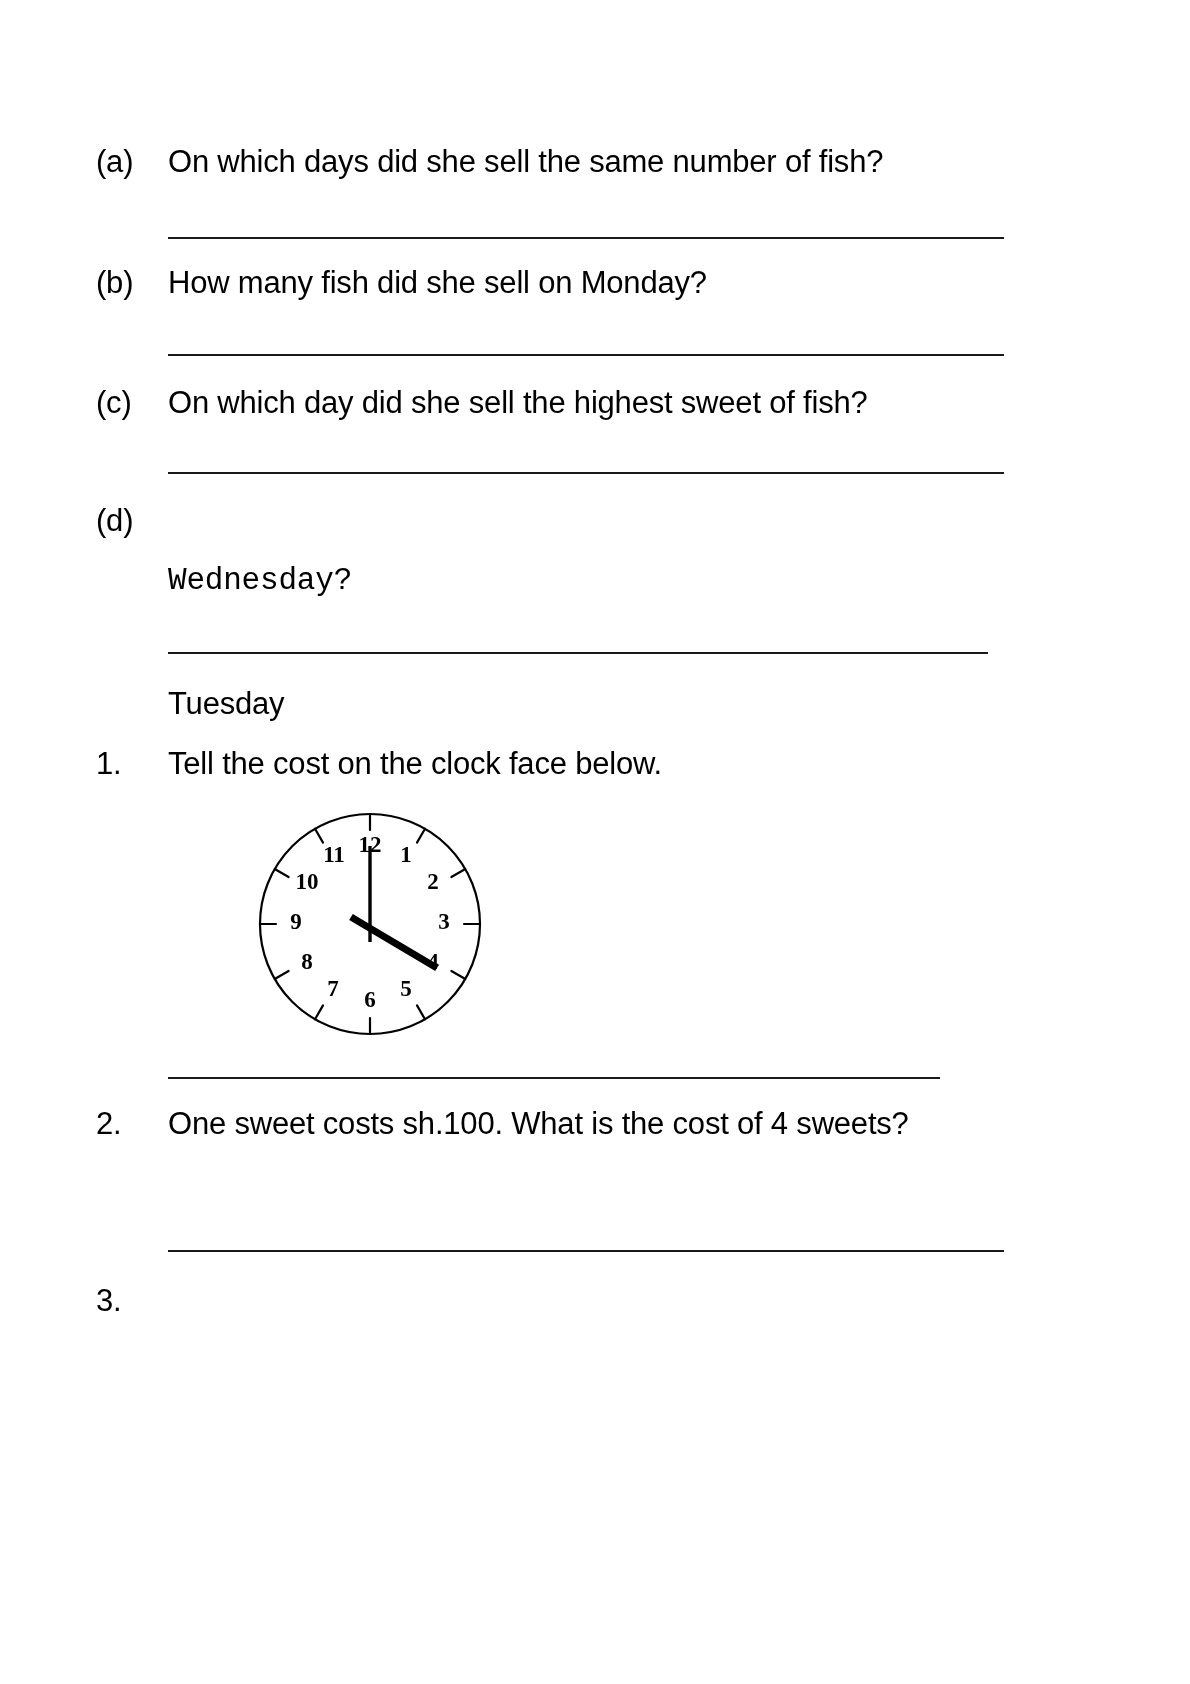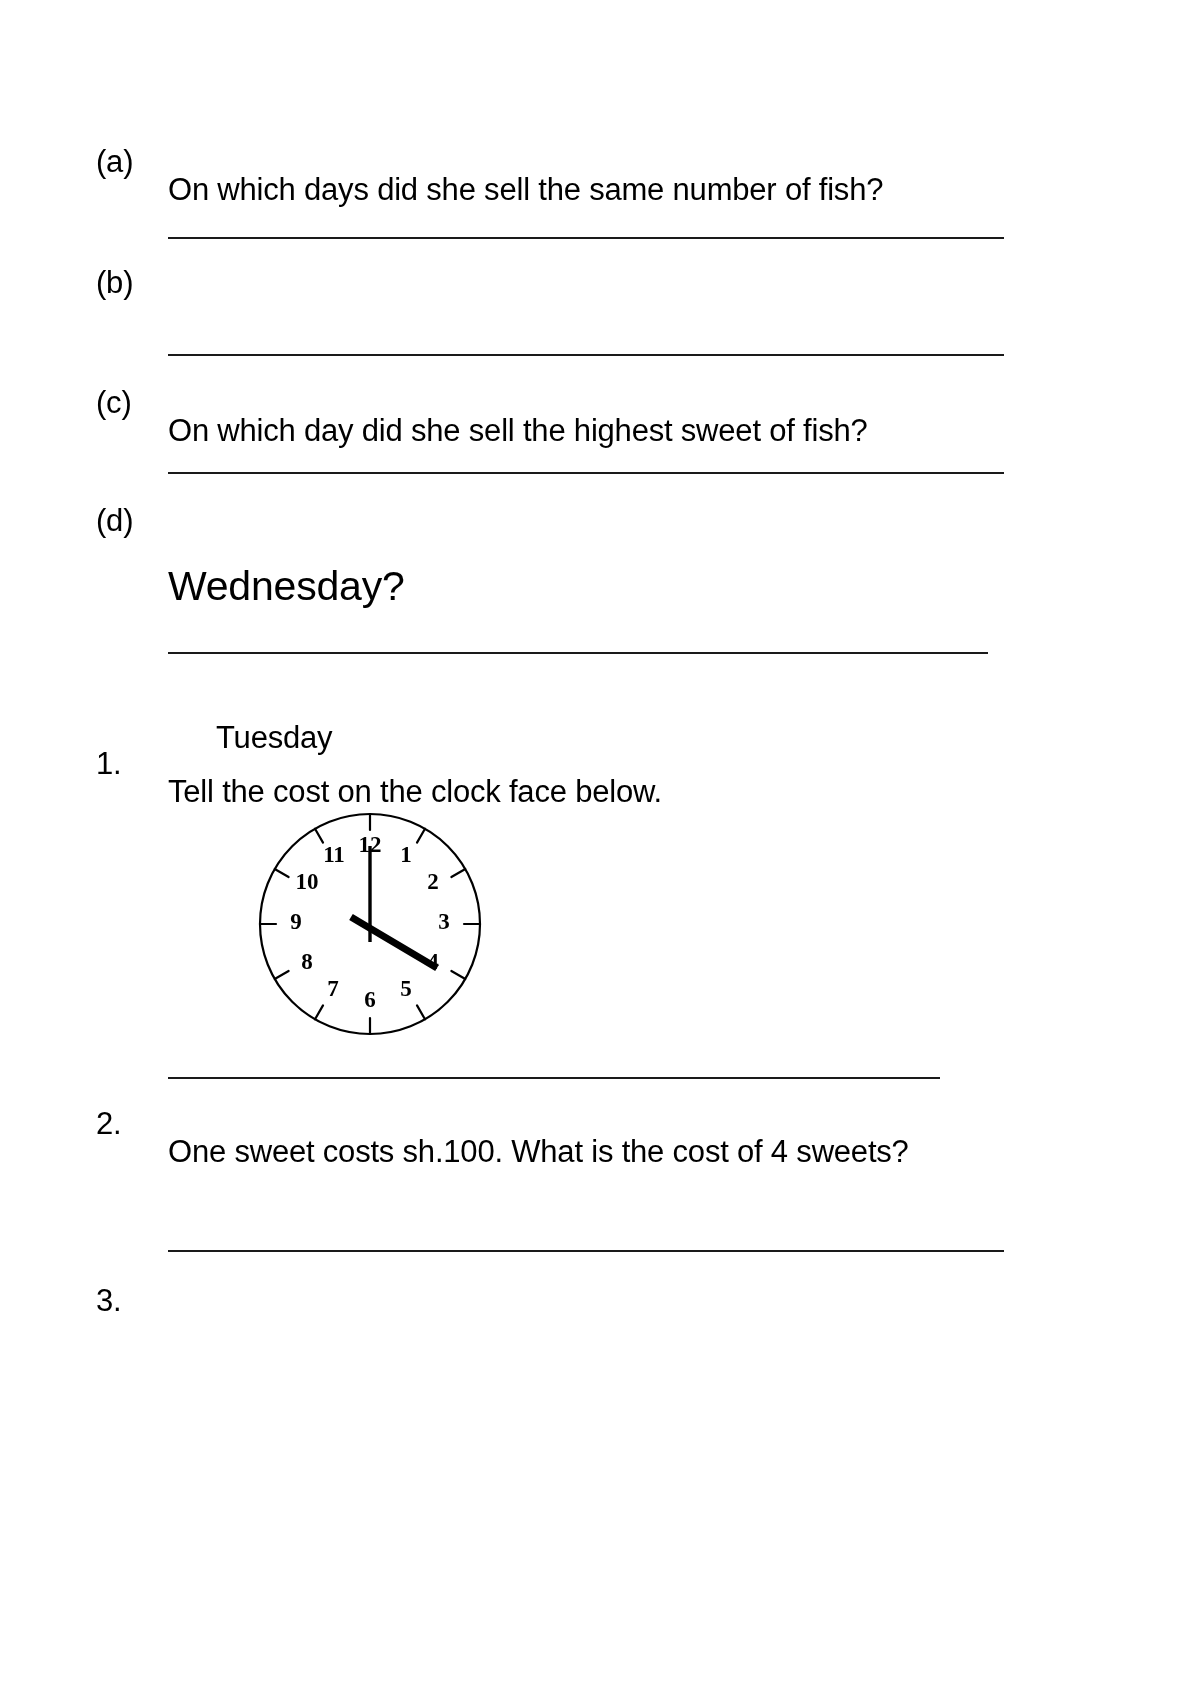--- a/index.html
+++ b/index.html
@@ -33,27 +33,27 @@
     letter-spacing: -0.2px;
     white-space: nowrap;
   }
   .qlabel {
     width: 72px;
     flex: 0 0 72px;
     font-size: 31px;
   }
   .qtext {
     font-size: 31px;
-    margin-top: 28px;
   }
   .qtext2 {
     position: absolute;
-    font-size: 41px;
+    font-size: 31px;
     letter-spacing: -0.2px;
     white-space: nowrap;
+    font-family: Liberation Mono, monospace;
   }
 
   
   .rule {
     position: absolute;
     height: 0;
     border-top: 2.6px solid #1a1a1a;
   }
 
   
@@ -78,36 +78,37 @@
 <div class="page">
 
   <div class="qrow" style="left:96px; top:146px;">
     <span class="qlabel">(a)</span>
     <span class="qtext">On which days did she sell the same number of fish?</span>
   </div>
   <div class="rule" style="left:168px; top:237px; width:836px;"></div>
 
   <div class="qrow" style="left:96px; top:267px;">
     <span class="qlabel">(b)</span>
+    <span class="qtext">How many fish did she sell on Monday?</span>
   </div>
   <div class="rule" style="left:168px; top:354px; width:836px;"></div>
 
   <div class="qrow" style="left:96px; top:387px;">
     <span class="qlabel">(c)</span>
     <span class="qtext">On which day did she sell the highest sweet of fish?</span>
   </div>
   <div class="rule" style="left:168px; top:472px; width:836px;"></div>
 
   <div class="qrow" style="left:96px; top:505px;">
     <span class="qlabel">(d)</span>
   </div>
   <div class="qtext2" style="left:168px; top:563px;">Wednesday?</div>
   <div class="rule" style="left:168px; top:652px; width:820px;"></div>
 
-  <div class="section-head" style="left:168px; top:720px;margin-left:48px;">Tuesday</div>
+  <div class="section-head" style="left:168px; top:686px;">Tuesday</div>
 
   <div class="qrow" style="left:96px; top:748px;">
     <span class="qlabel">1.</span>
     <span class="qtext">Tell the cost on the clock face below.</span>
   </div>
 
   <div class="clock-wrap" style="left:252px; top:800px;">
     <svg class="clock-svg" width="248" height="252" viewBox="0 0 248 252">
 
       <circle cx="118" cy="124" r="110" fill="#ffffff" stroke="#000000" stroke-width="2.2"></circle>

